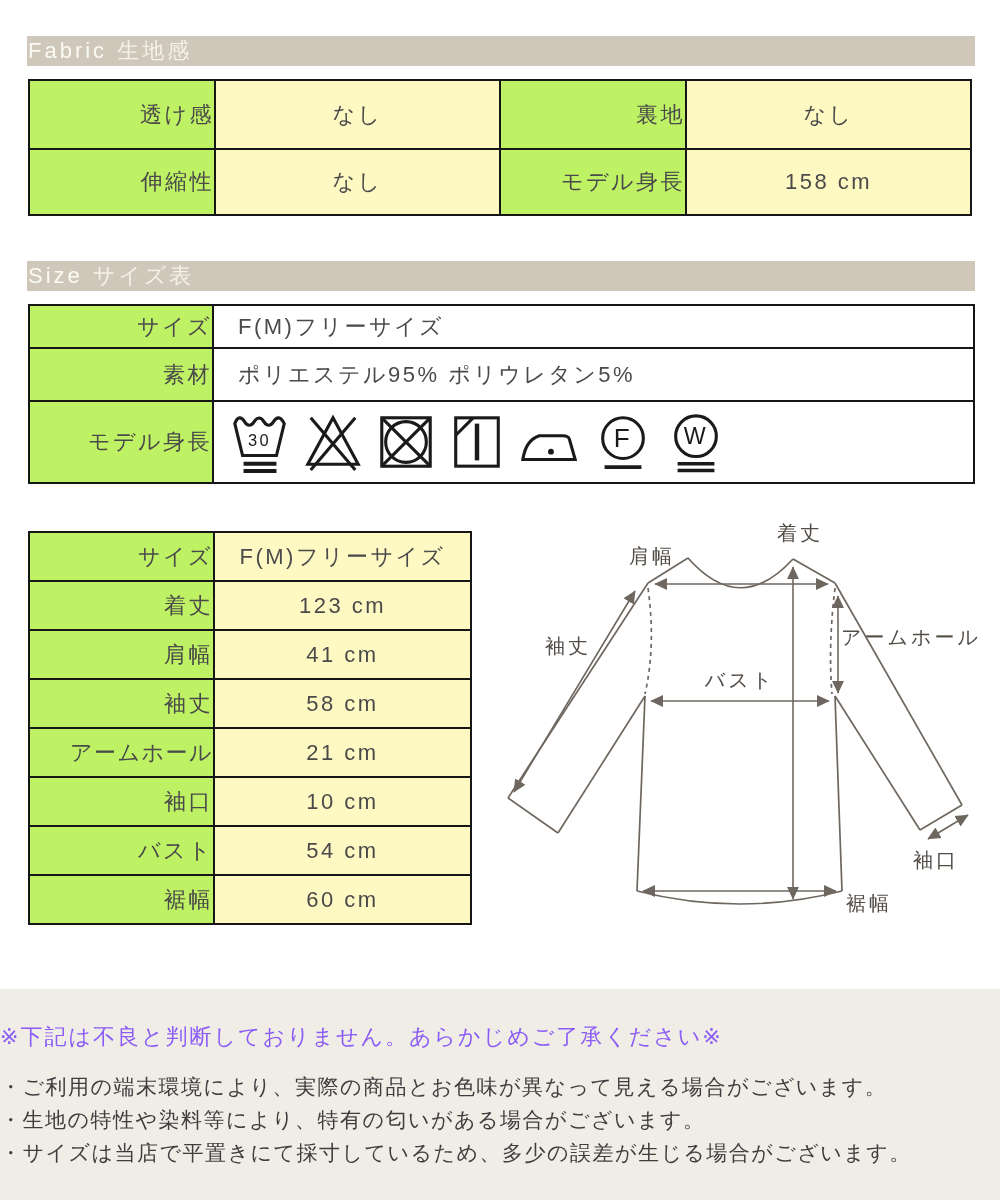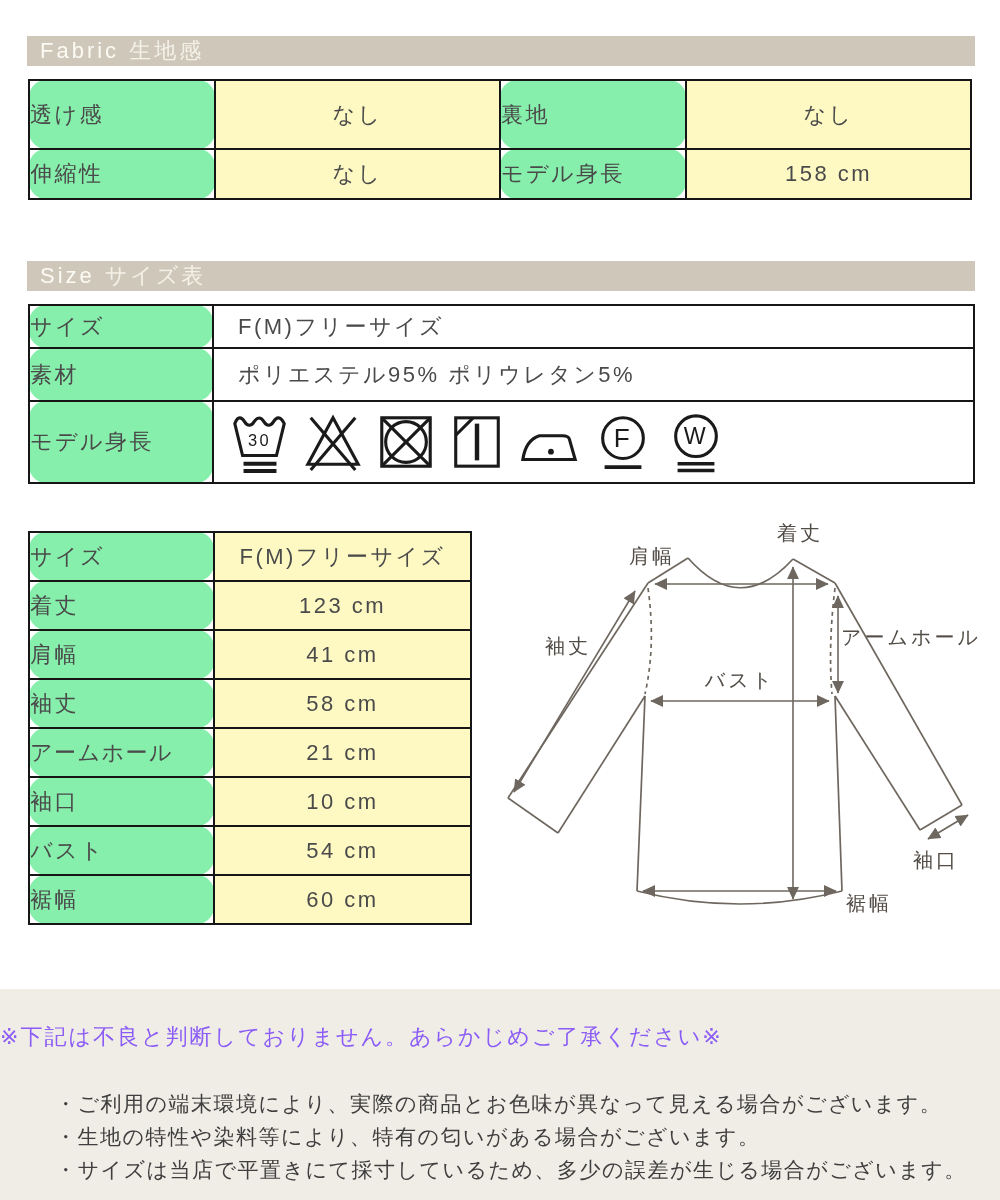--- a/index.html
+++ b/index.html
@@ -3,32 +3,32 @@
 <meta charset="utf-8">
 <style>
   html,body { margin:0; padding:0; }
   body {
     width:1000px; height:1200px; position:relative; background:#ffffff;
     font-family:"Liberation Sans","DejaVu Sans",sans-serif; color:#474747;
     overflow:hidden;
   }
   .section-bar {
     position:absolute; left:27px; width:948px; height:30px;
-    background:#cfc8ba; box-sizing:border-box; padding-left:13px;
+    background:#cfc8ba; box-sizing:border-box; padding-left:1px;
     font-size:22px; line-height:30px; letter-spacing:3px; color:#fbfaf4;
     white-space:nowrap;
   }
   .section-bar .bar-ja { margin-left:10px; color:#f4f1e9; }
 
   table { border-collapse:collapse; position:absolute; table-layout:fixed; background:#fff; }
   td {
     border:2px solid #161616; font-size:22px; color:#4a4a4a;
     letter-spacing:2.5px; padding:0; overflow:hidden; white-space:nowrap;
   }
-  td.lbl { background:#86efac; text-align:left;border-radius:17px; }
+  td.lbl { background:#bef264; text-align:right; }
   td.val { background:#fef9c3; text-align:center; }
   td.val-left { background:#ffffff; text-align:left; padding-left:24px; }
 
   #fabric-table { left:28px; top:79px; width:942px; }
   #spec-table   { left:28px; top:304px; width:947px; }
   #meas-table   { left:28px; top:531px; width:444px; }
 
   .care-row {
     display:flex; align-items:center; gap:11px; padding-left:15px;
   }
@@ -37,21 +37,21 @@
   #diagram { position:absolute; left:478px; top:505px; }
 
   #notice {
     position:absolute; left:0; top:989px; width:1000px; height:211px;
     background:#f0ede7; box-sizing:border-box; padding-top:36px;
   }
   #notice-heading {
     text-align:left; color:#8b5cf6; font-size:22px; letter-spacing:2px;
     line-height:24px;
   }
-  #notice-list { margin-top:38px; padding-left:55px; }
+  #notice-list { margin-top:21px; }
   .notice-item {
     font-size:21px; color:#3e3e3e; line-height:33px; letter-spacing:1.5px;
     white-space:nowrap;
   }
 </style>
 </head>
 <body>
 
 <div class="section-bar" style="top:36px">
   <span>Fabric</span><span class="bar-ja">生地感</span>
@@ -64,21 +64,21 @@
       <col style="width:186px">
       <col style="width:285px">
     </colgroup>
   <tbody>
     <tr style="height:69px">
       <td class="lbl">透け感</td>
       <td class="val">なし</td>
       <td class="lbl">裏地</td>
       <td class="val">なし</td>
     </tr>
-    <tr style="height:50px">
+    <tr style="height:66px">
       <td class="lbl">伸縮性</td>
       <td class="val">なし</td>
       <td class="lbl">モデル身長</td>
       <td class="val">158 cm</td>
     </tr>
   </tbody>
 </table>
 
 <div class="section-bar" style="top:261px">
   <span>Size</span><span class="bar-ja">サイズ表</span>

